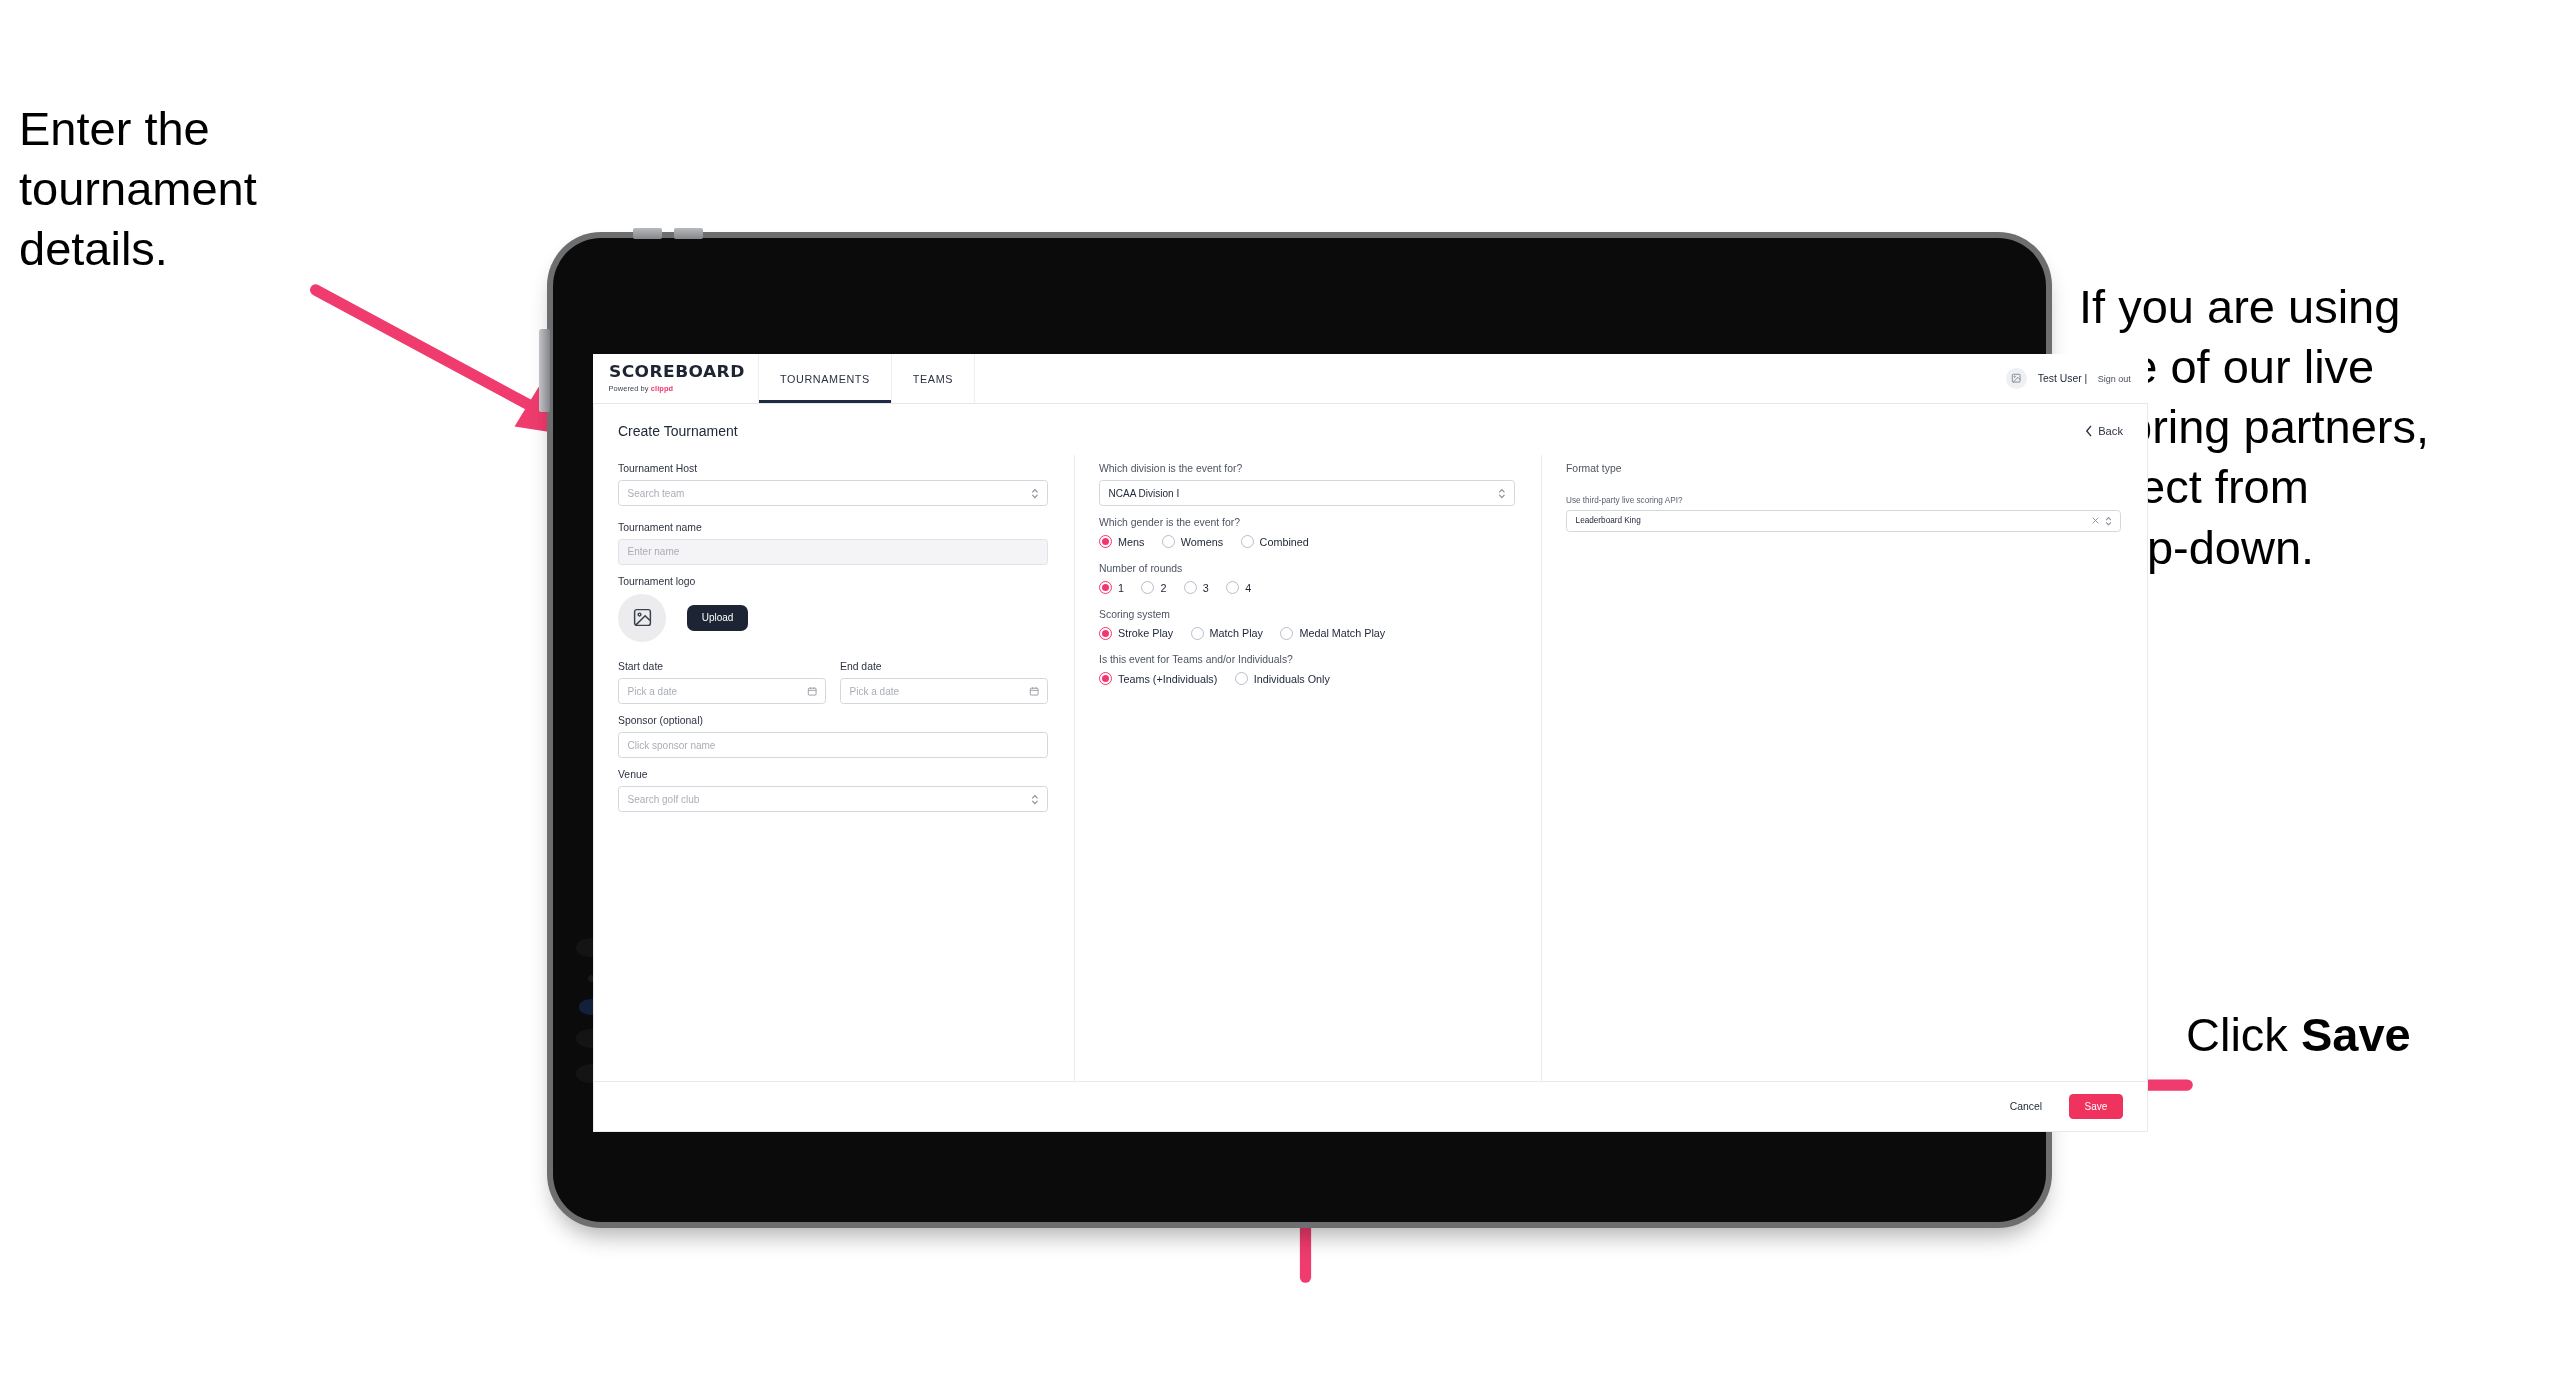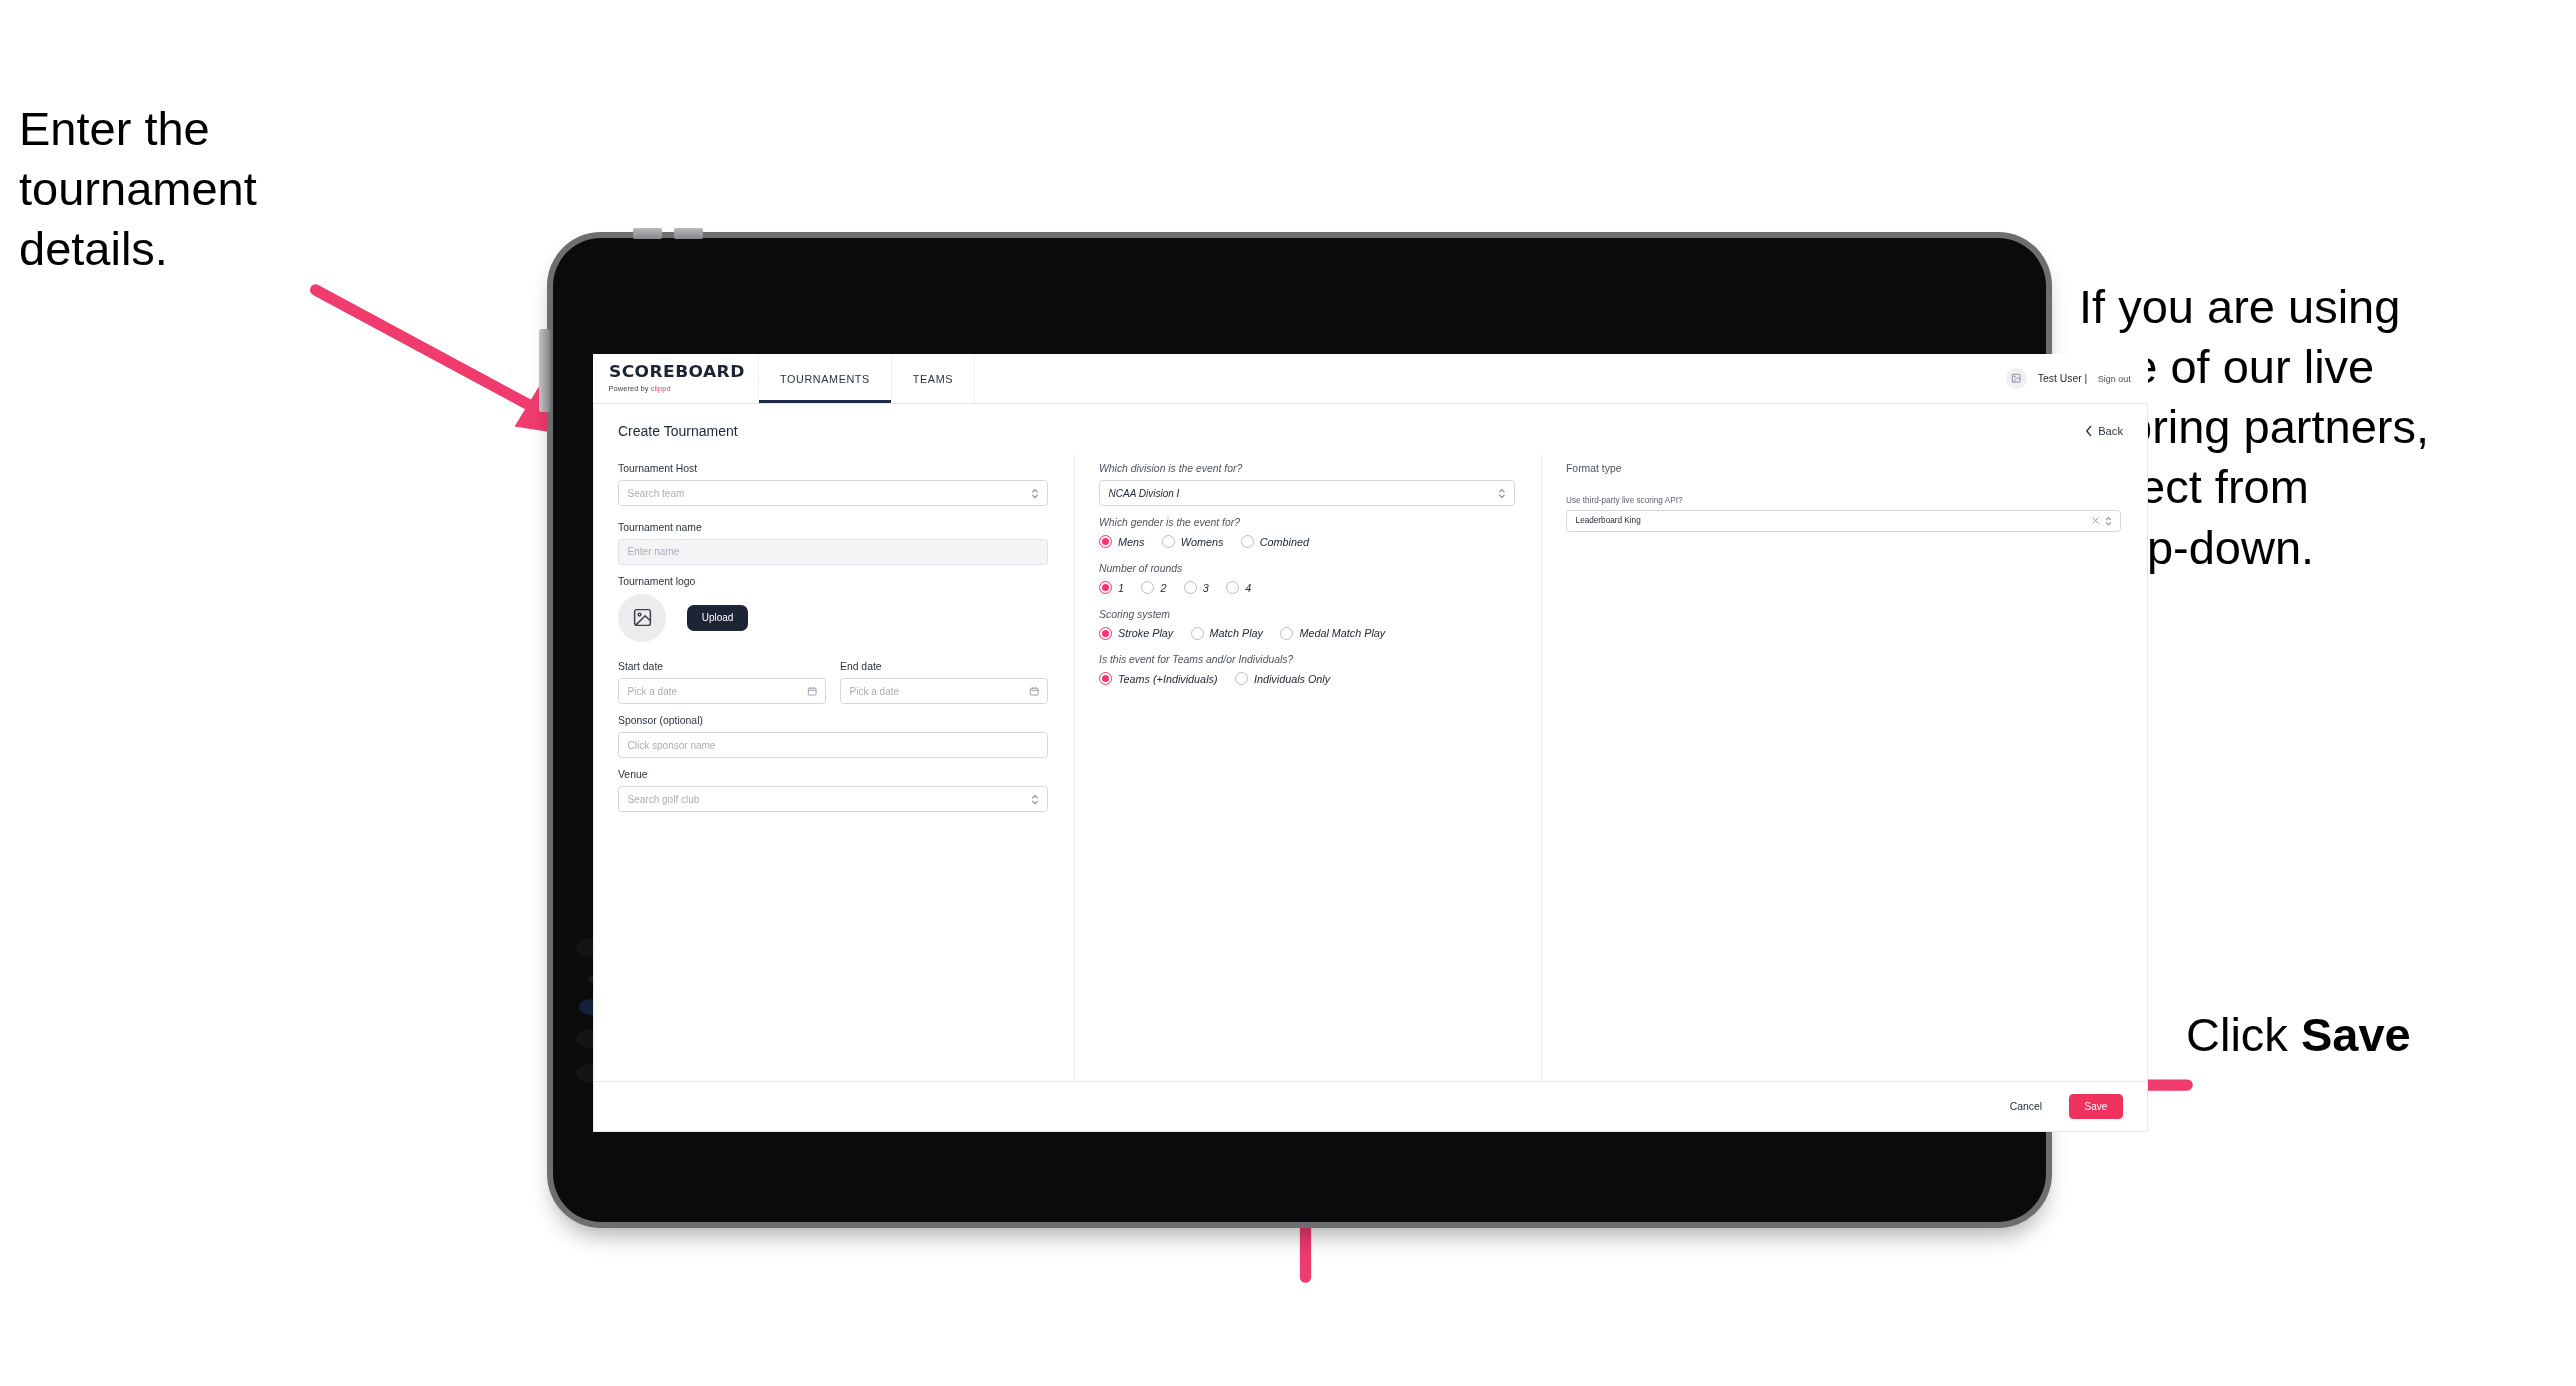--- a/index.html
+++ b/index.html
@@ -74,21 +74,21 @@
   }
   .brand { display:flex; flex-direction:column; justify-content:center;
            padding: 0 19px 0 15.6px; border-right:0.9px solid #eceef1; }
   .brand-word {
     font-family:"DejaVu Sans", sans-serif;
     font-weight: 700; font-size: 16.4px; letter-spacing: 0.4px;
     color:#1d2433; line-height:1;
     transform: scaleX(1.04); transform-origin:left center;
   }
   .brand-sub { font-size: 7.4px; color:#3b4252; margin-top:3.5px; letter-spacing:0.1px; }
-  .brand-sub .clippd { color:#f5356e; font-weight:400; }
+  .brand-sub .clippd { color:#f5356e; font-weight:700; }
 
   .navtab {
     display:flex; align-items:center; padding: 0 21px;
     font-size: 10.8px; letter-spacing:0.6px; color:#2a3142;
     border-right: 0.9px solid #eceef1; cursor:pointer; position:relative;
   }
   .navtab.active::after {
     content:""; position:absolute; left:0; right:0; bottom:0; height:2.6px; background:#1f2a44;
   }
   .nav-spacer { flex:1; }
@@ -109,21 +109,21 @@
   #card-head {
     display:flex; align-items:center; justify-content:space-between;
     padding: 19px 24px 15.6px 24px;
   }
   #page-title { font-size: 14px; color:#22293a; }
   #back-link { font-size: 11.2px; color:#2b3244; cursor:pointer; display:flex; gap:5.2px; align-items:center;}
 
   #columns { flex:1; display:flex; padding: 0 0 0 0; }
   .col { padding: 8.6px 26px 17.3px 24px; }
   .col1 { width: 481px; border-right:0.9px solid #ebecef; }
-  .col2 { width: 467px; border-right:0.9px solid #ebecef;font-style:italic; }
+  .col2 { width: 467px; border-right:0.9px solid #ebecef; }
   .col3 { flex:1; }
 
   .field-label { font-size: 10.4px; color:#4d5362; margin-bottom: 6px; }
   .label-dark { color:#2c3342; }
   .input {
     height: 26px; border:0.9px solid #d5d7dd; border-radius:3.5px; background:#fff;
     display:flex; align-items:center; padding: 0 8.6px;
     font-size: 10px; color:#23293a; position:relative;
   }
   .input.placeholder { color:#a9adb7; }

